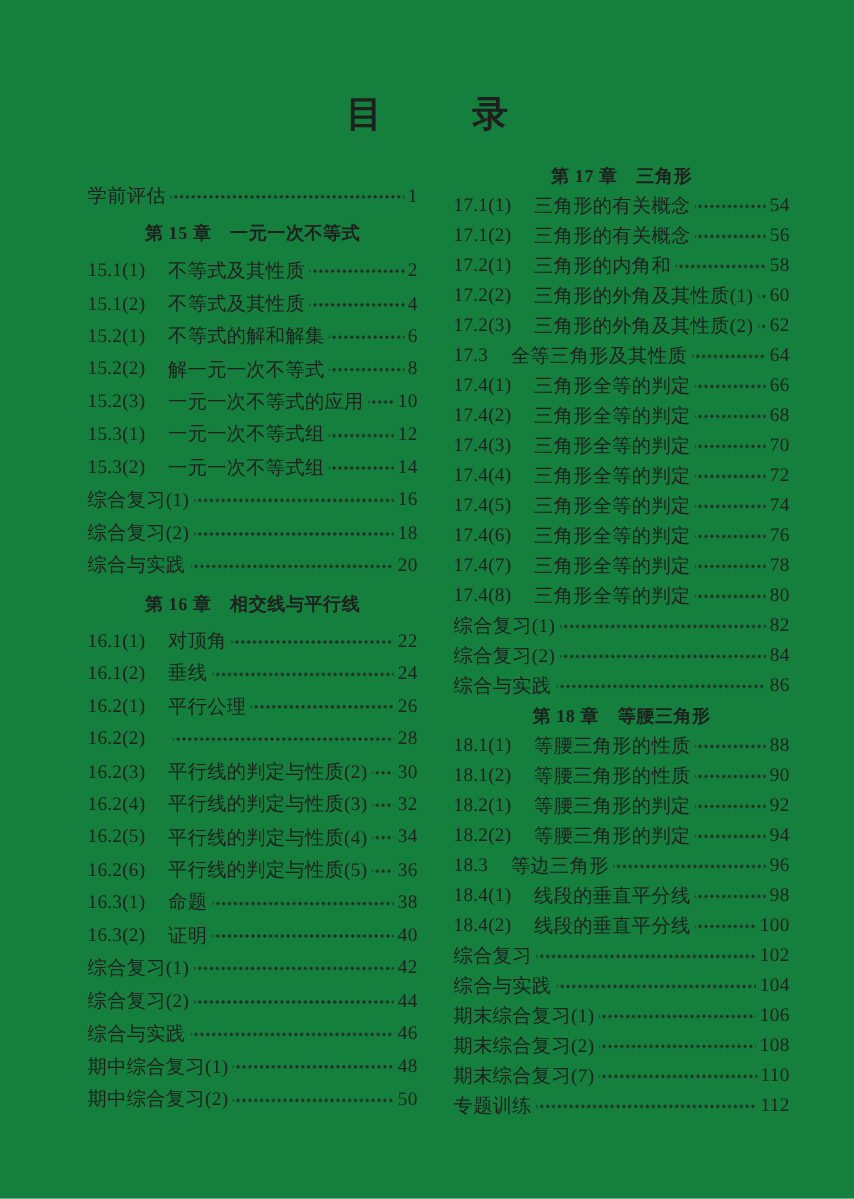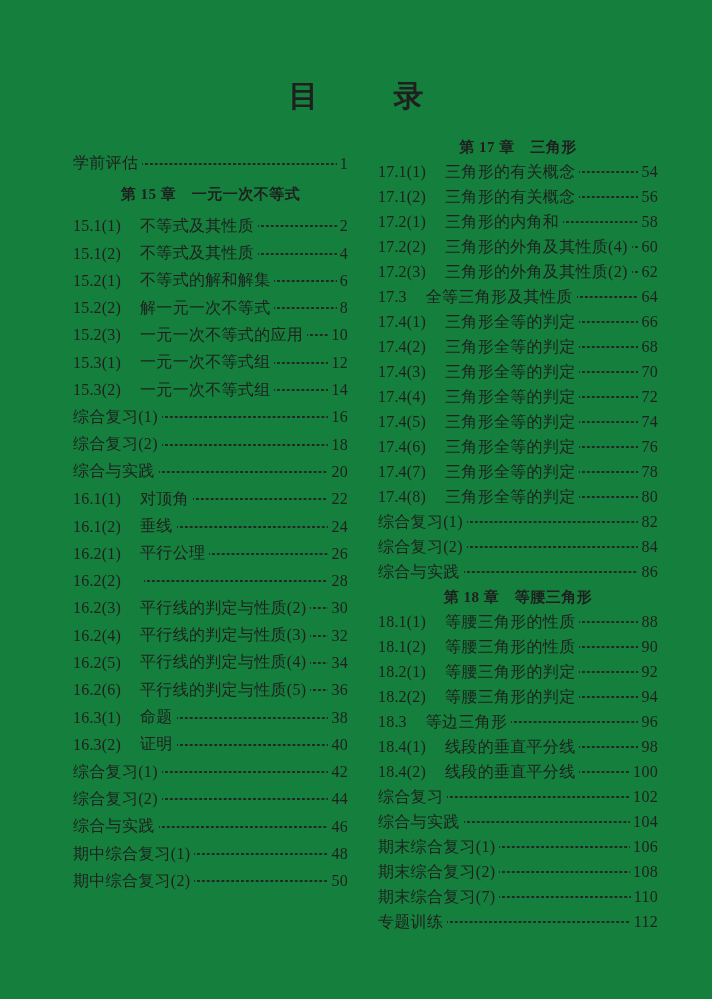--- a/index.html
+++ b/index.html
@@ -131,20 +131,21 @@
       <div class="row entry">
         <span class="title">综合复习(2)</span>
         <span class="leader"></span>
         <span class="pagenum">18</span>
       </div>
       <div class="row entry">
         <span class="title">综合与实践</span>
         <span class="leader"></span>
         <span class="pagenum">20</span>
       </div>
+      <div class="row chapter">第 16 章　相交线与平行线</div>
       <div class="row entry">
         <span class="num">16.1(1)</span>
         <span class="title">对顶角</span>
         <span class="leader"></span>
         <span class="pagenum">22</span>
       </div>
       <div class="row entry">
         <span class="num">16.1(2)</span>
         <span class="title">垂线</span>
         <span class="leader"></span>
@@ -238,21 +239,21 @@
         <span class="pagenum">56</span>
       </div>
       <div class="row entry">
         <span class="num">17.2(1)</span>
         <span class="title">三角形的内角和</span>
         <span class="leader"></span>
         <span class="pagenum">58</span>
       </div>
       <div class="row entry">
         <span class="num">17.2(2)</span>
-        <span class="title">三角形的外角及其性质(4)</span>
+        <span class="title">三角形的外角及其性质(1)</span>
         <span class="leader"></span>
         <span class="pagenum">60</span>
       </div>
       <div class="row entry">
         <span class="num">17.2(3)</span>
         <span class="title">三角形的外角及其性质(2)</span>
         <span class="leader"></span>
         <span class="pagenum">62</span>
       </div>
       <div class="row entry">

